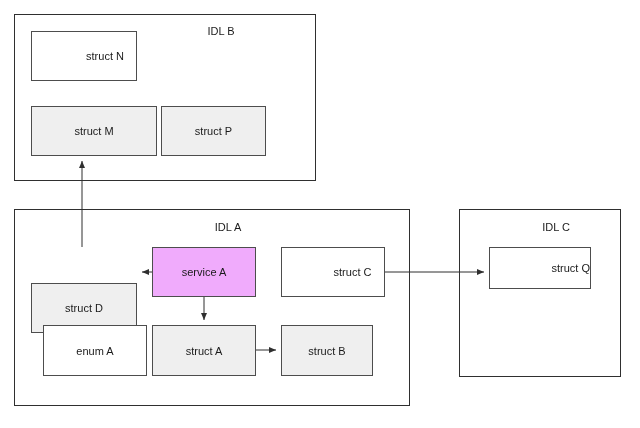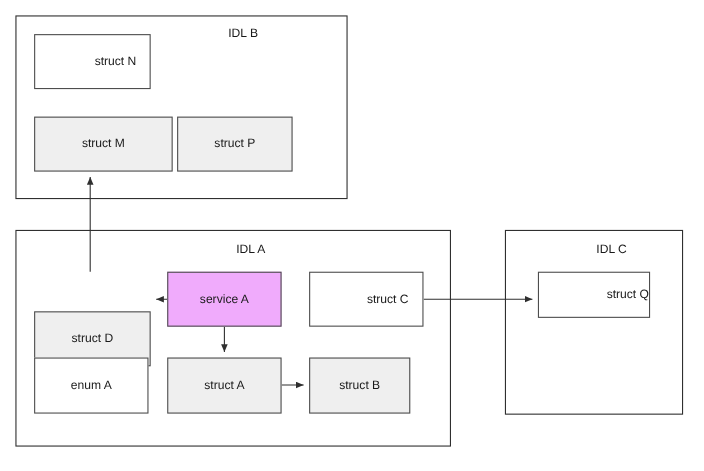--- a/index.html
+++ b/index.html
@@ -103,21 +103,21 @@
       </div>
       <div class="node-box fill-light" style="left: 31px; top: 247px; width: 106px; height: 50px; margin-top: 36px;">
         <span class="node-label">struct D</span>
       </div>
       <div class="node-box fill-dark" style="left: 152px; top: 247px; width: 104px; height: 50px;">
         <span class="node-label">service A</span>
       </div>
       <div class="node-box fill-white" style="left: 281px; top: 247px; width: 104px; height: 50px; padding-left: 39px;">
         <span class="node-label">struct C</span>
       </div>
-      <div class="node-box fill-white" style="left: 31px; top: 325px; width: 104px; height: 51px;">
+      <div class="node-box fill-white" style="left: 43px; top: 325px; width: 104px; height: 51px;">
         <span class="node-label">enum A</span>
       </div>
       <div class="node-box fill-light" style="left: 152px; top: 325px; width: 104px; height: 51px;">
         <span class="node-label">struct A</span>
       </div>
       <div class="node-box fill-light" style="left: 281px; top: 325px; width: 92px; height: 51px;">
         <span class="node-label">struct B</span>
       </div>
       <div class="node-box fill-white" style="left: 489px; top: 247px; width: 102px; height: 42px; justify-content: flex-end;">
         <span class="node-label">struct Q</span>

